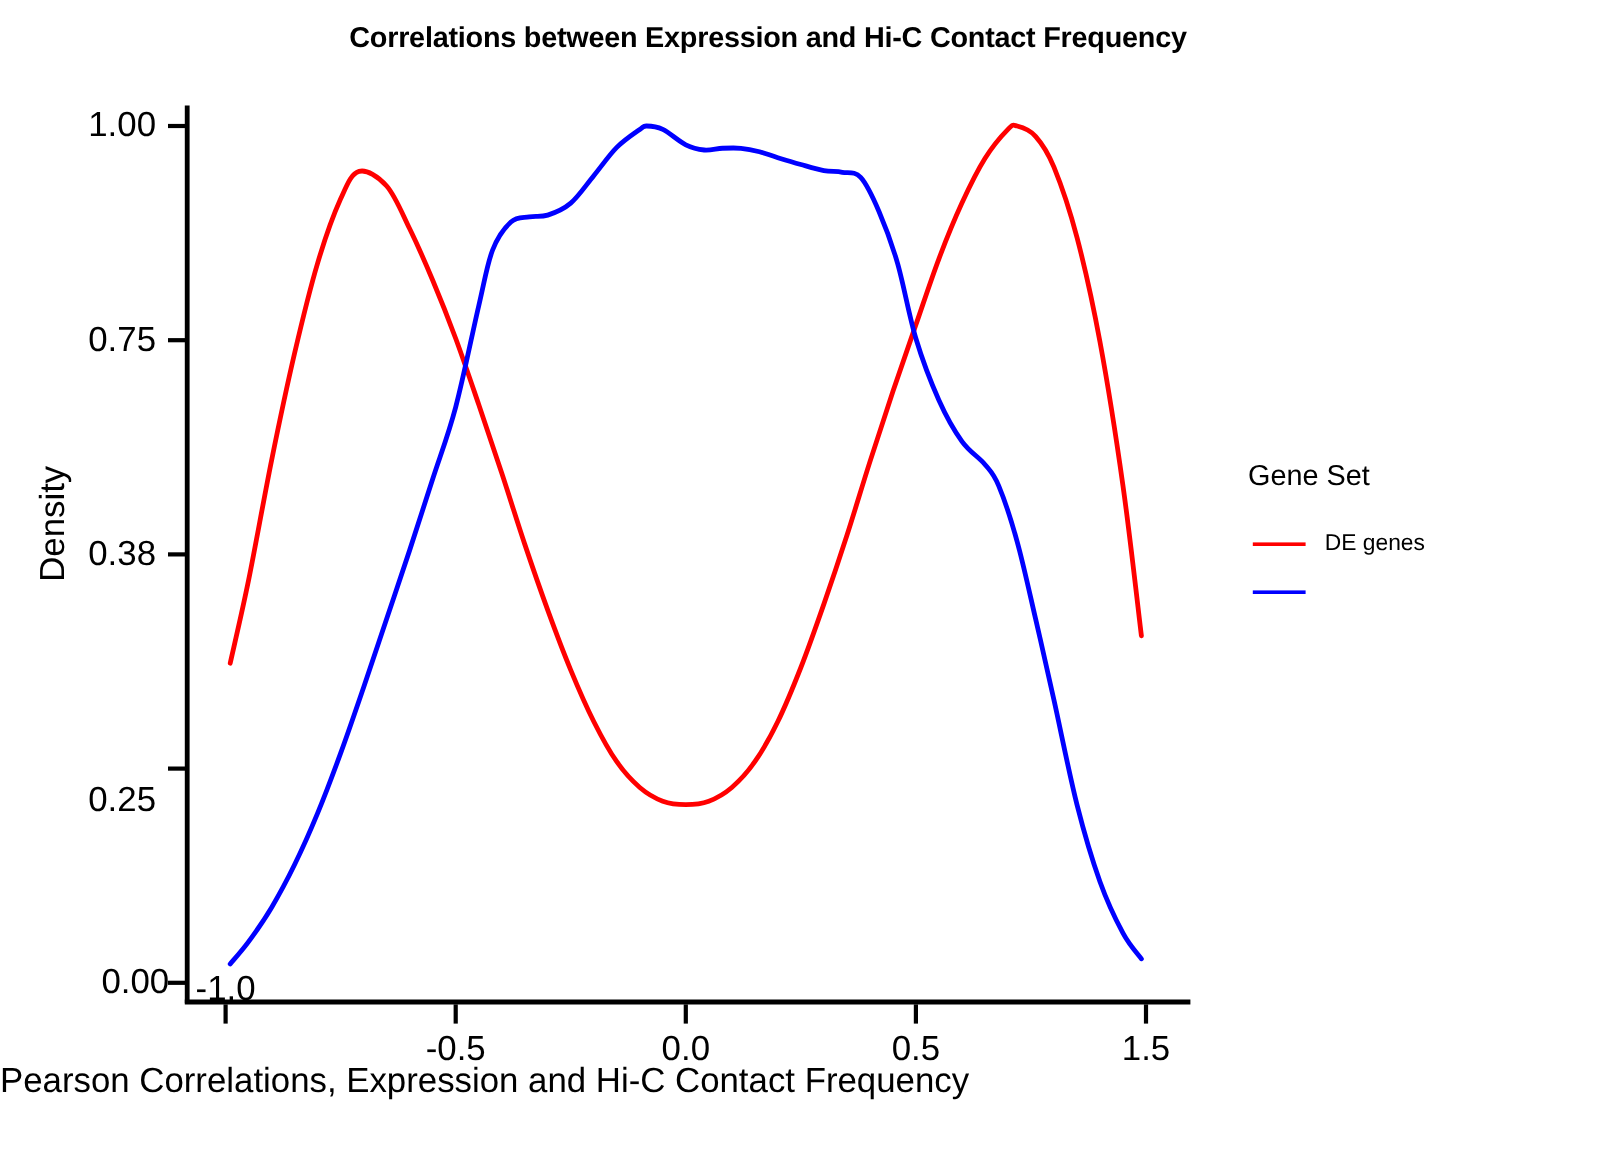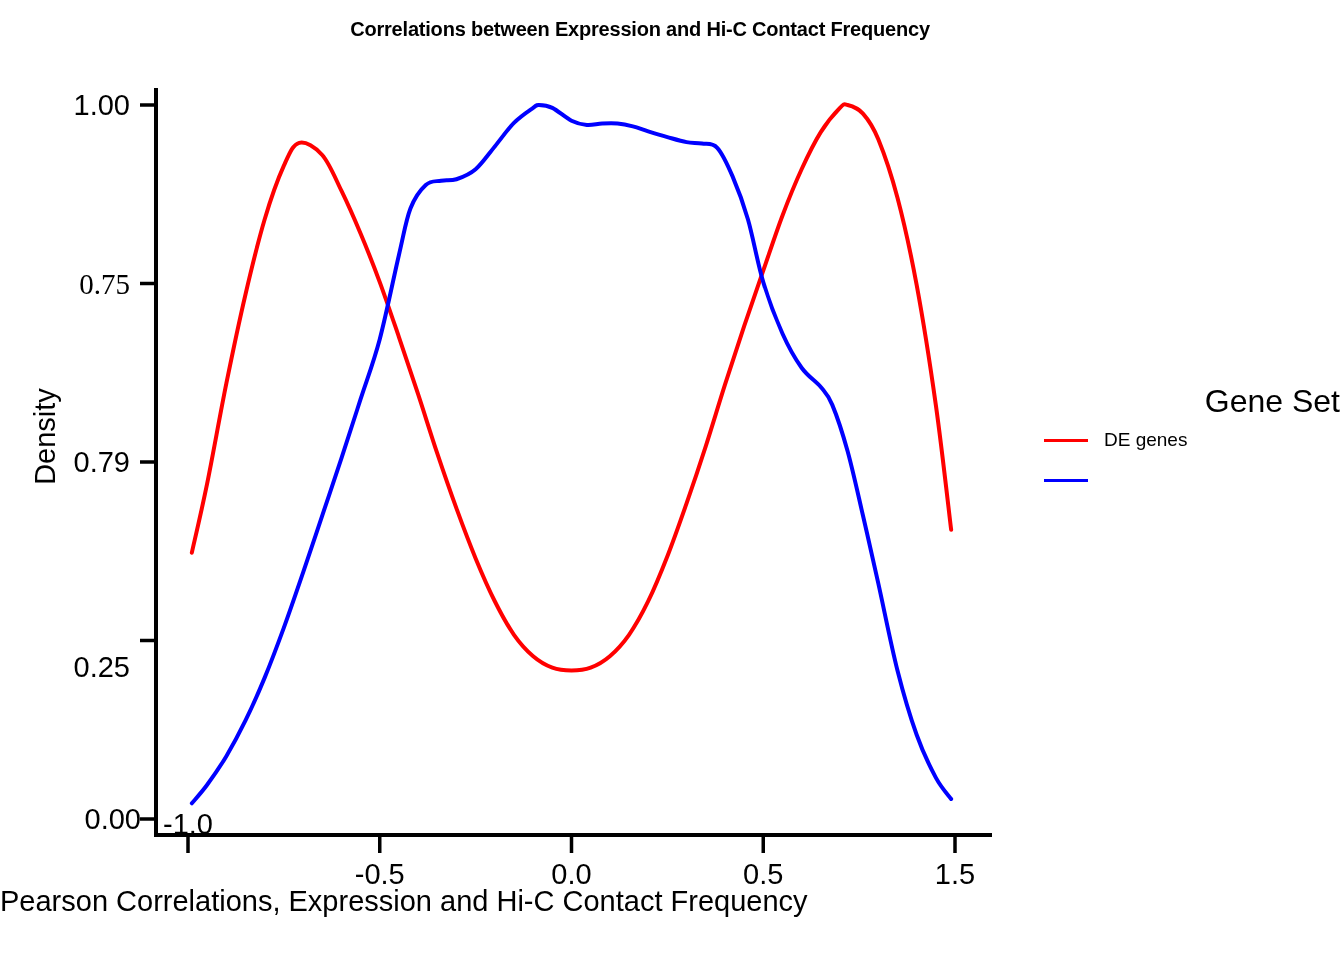--- a/index.html
+++ b/index.html
@@ -23,21 +23,21 @@
     position: absolute;
     left: 0;
     top: 0;
   }
   .chart-title {
     position: absolute;
     left: 0;
     top: 18px;
     width: 1280px;
     text-align: center;
-    font-size: 20px;
+    font-size: 24px;
     font-weight: bold;
     letter-spacing: -0.2px;
   }
   .x-axis-title {
     position: absolute;
     left: 0;
     top: 885px;
     width: 1010px;
     text-align: left;
     font-size: 29px;
@@ -65,22 +65,22 @@
     text-align: right;
     transform: translateY(-50%);
   }
   .legend {
     position: absolute;
     left: 1040px;
     top: 383px;
     width: 300px;
   }
   .legend-title {
-    font-size: 32px;
-    text-align: right;
+    font-size: 24px;
+    margin-bottom: 22px;
   }
   .legend-row {
     display: flex;
     align-items: center;
     height: 40px;
   }
   .legend-key {
     width: 52px;
     height: 34px;
     position: relative;
@@ -135,22 +135,22 @@
   <div id="x-tick-labels">
       <div class="tick-label x-tick-label" style="left: 188px; top: 808px;">-1.0</div>
       <div class="tick-label x-tick-label" style="left: 379.75px; top: 858px;">-0.5</div>
       <div class="tick-label x-tick-label" style="left: 571.5px; top: 858px;">0.0</div>
       <div class="tick-label x-tick-label" style="left: 763.25px; top: 858px;">0.5</div>
       <div class="tick-label x-tick-label" style="left: 955px; top: 858px;">1.5</div>
     </div>
   <div id="y-tick-labels">
       <div class="tick-label y-tick-label" style="left: 11px; width: 130px; top: 819px;">0.00</div>
       <div class="tick-label y-tick-label" style="left: 0px; width: 130px; top: 667px;">0.25</div>
-      <div class="tick-label y-tick-label" style="left: 0px; width: 130px; top: 462px;">0.79</div>
-      <div class="tick-label y-tick-label" style="left: 0px; width: 130px; top: 283.5px; font-family: Liberation Serif, serif;">0.75</div>
+      <div class="tick-label y-tick-label" style="left: 0px; width: 130px; top: 462px;">0.38</div>
+      <div class="tick-label y-tick-label" style="left: 0px; width: 130px; top: 283.5px;">0.75</div>
       <div class="tick-label y-tick-label" style="left: 0px; width: 130px; top: 105px;">1.00</div>
     </div>
 
   <div class="y-axis-title">Density</div>
 
   <div class="x-axis-title">Pearson Correlations, Expression and Hi-C Contact Frequency</div>
 
   <div class="legend">
     <div class="legend-title">Gene Set</div>
     <div id="legend-rows">

